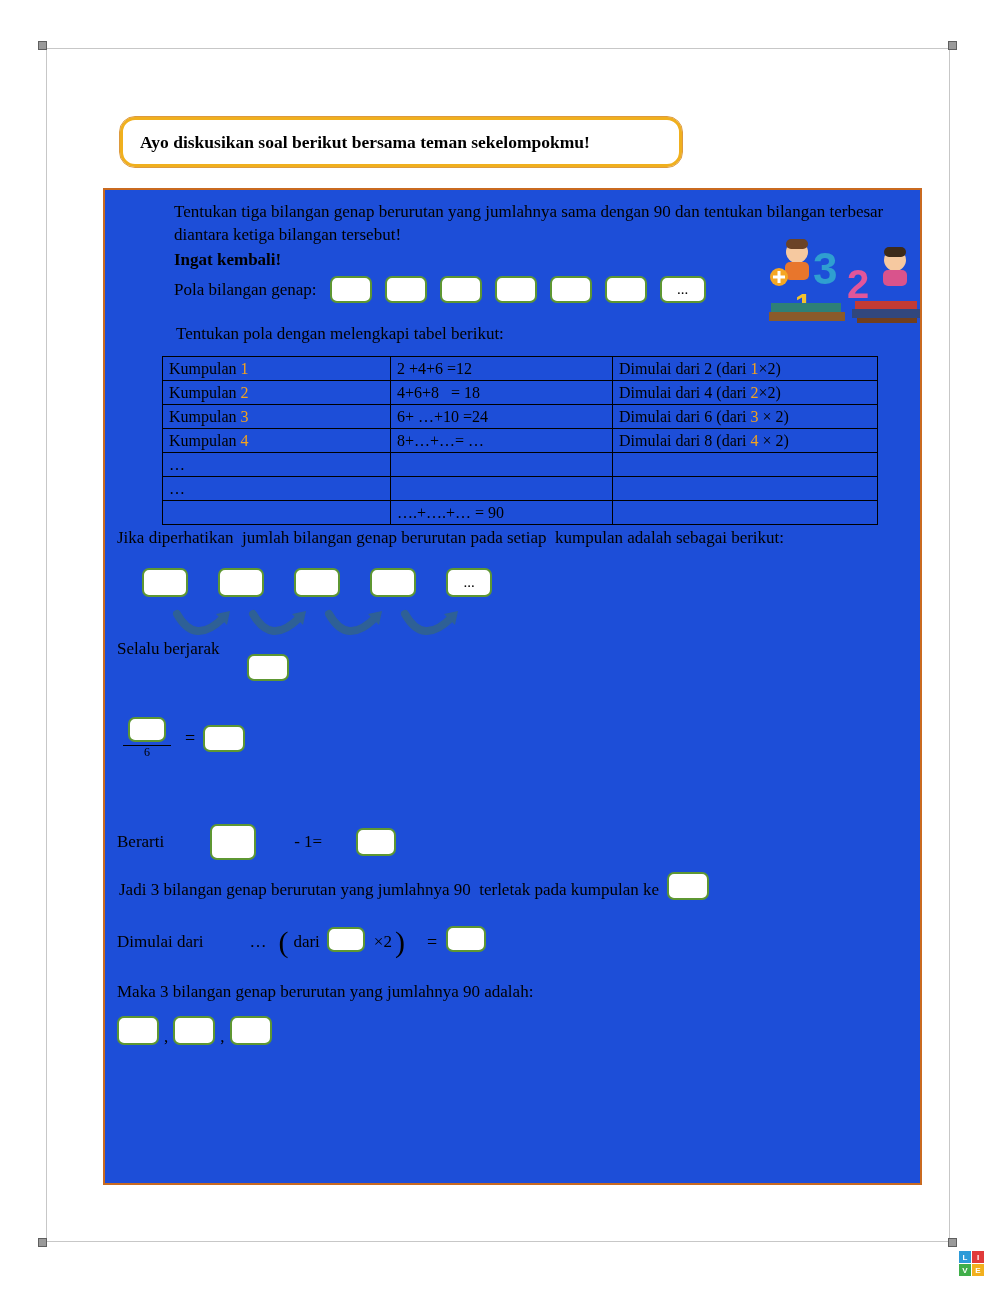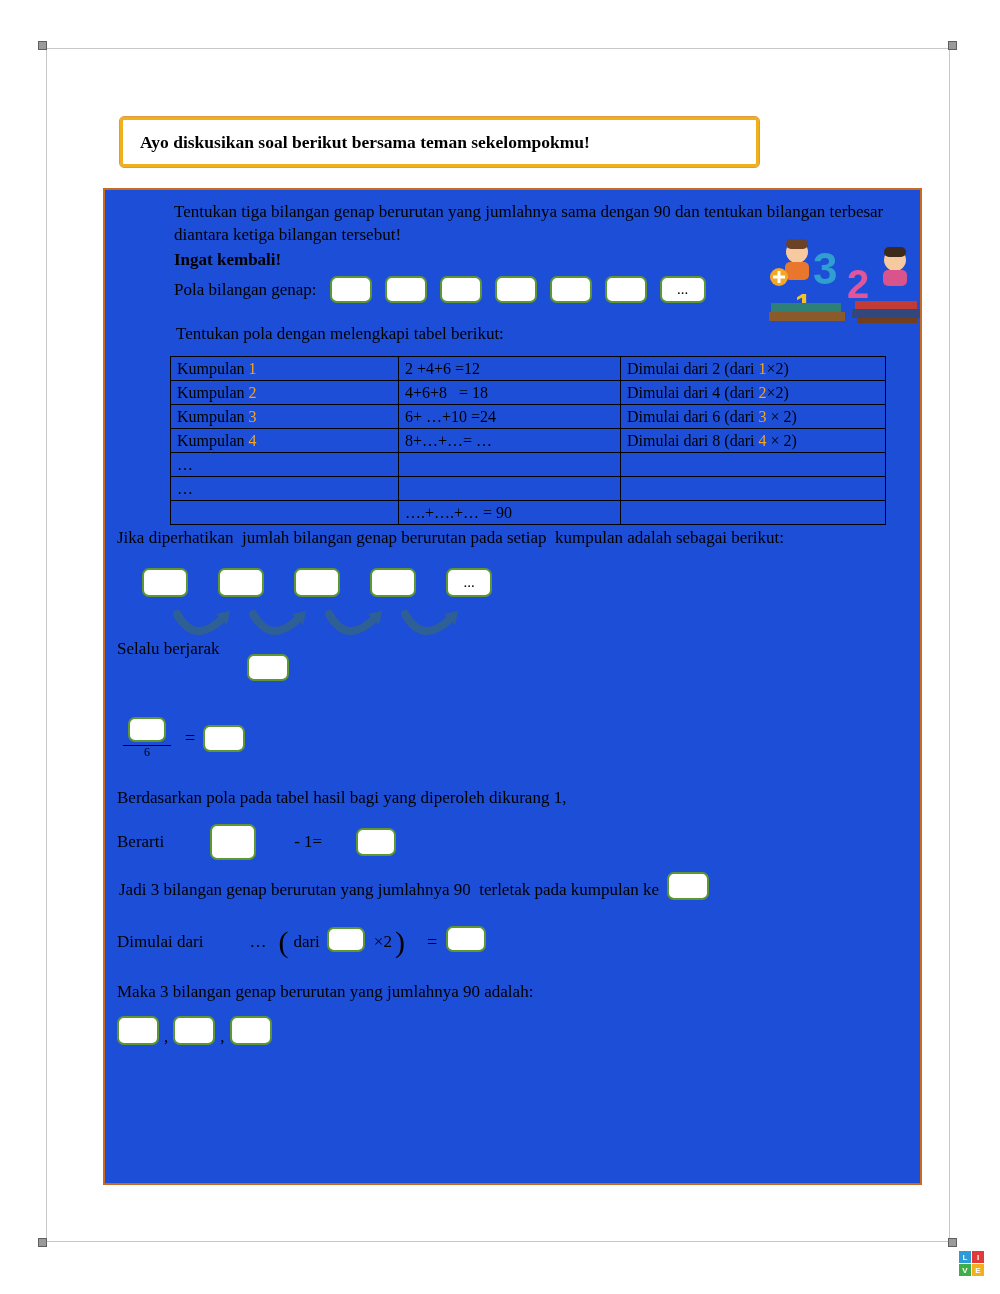--- a/index.html
+++ b/index.html
@@ -15,22 +15,22 @@
     position:absolute; left:46px; top:48px; width:904px; height:1194px;
     border:1px solid #c7c7c7;
   }
   .mark { position:absolute; width:9px; height:9px; background:#9a9a9a; border:1px solid #5f5f5f; }
   .mark.tl { left:38px; top:41px; }
   .mark.tr { left:948px; top:41px; }
   .mark.bl { left:38px; top:1238px; }
   .mark.br { left:948px; top:1238px; }
 
   .callout {
-    position:absolute; left:120px; top:117px; width:639px; height:50px;
-    border:3px solid #f0b01e; outline:1px solid #dd9a3e; border-radius:4px;
+    position:absolute; left:120px; top:117px; width:562px; height:50px;
+    border:3px solid #f0b01e; outline:1px solid #dd9a3e; border-radius:15px;
     background:#fff; display:flex; align-items:center; padding-left:17px;
     font-weight:bold; font-size:17.5px; white-space:pre-wrap;
   }
 
   .main {
     position:absolute; left:103px; top:188px; width:819px; height:997px;
     border:2px solid #c96a20; background:#1d4ed8;
   }
   .main > div, .main > p, .main > table, .main > svg { position:absolute; }
 
@@ -47,21 +47,21 @@
   .maka      { left:12px;  top:792px; }
 
   .abox {
     min-width:42px; height:27px;
     border:2px solid #5e9732; border-radius:7px; background:#fff;
     display:inline-flex; align-items:center; justify-content:center;
     font-size:15px; flex-shrink:0;
   }
   .abox.dots { min-width:46px; }
 
-  .ptable { left:57px; top:166px; border-collapse:collapse; table-layout:fixed;margin-left:8px; }
+  .ptable { left:57px; top:166px; border-collapse:collapse; table-layout:fixed; }
   .ptable td {
     border:1px solid #000; height:24px; padding:0 6px;
     font-size:16px; vertical-align:middle; white-space:pre-wrap; overflow:hidden;
   }
   .orange { color:#f5a31d; font-weight:normal; }
 
   .seq-row { left:37px; top:378px; display:flex; align-items:center; gap:30px; }
   .seq-row .abox { min-width:46px; height:29px; }
 
   .arrows { left:62px; top:412px; display:flex; gap:2px; }
@@ -249,21 +249,20 @@
   <div class="agar-row">
     <span class="frac">
       <span class="abox"></span>
       <span class="frac-bar"></span>
       <span class="frac-den">6</span>
     </span>
     <span class="eq">=</span>
     <span class="abox"></span>
   </div>
 
-  <p class="txt berdasar">Berdasarkan pola pada tabel hasil bagi yang diperoleh dikurang 1,</p>
 
   <div class="berarti-row">
     <span class="txt">Berarti</span>
     <span class="abox b1"></span>
     <span class="txt m1">- 1=</span>
     <span class="abox b2"></span>
   </div>
 
   <div class="jadi-row">
     <span class="txt">Jadi 3 bilangan genap berurutan yang jumlahnya 90  terletak pada kumpulan ke</span>

